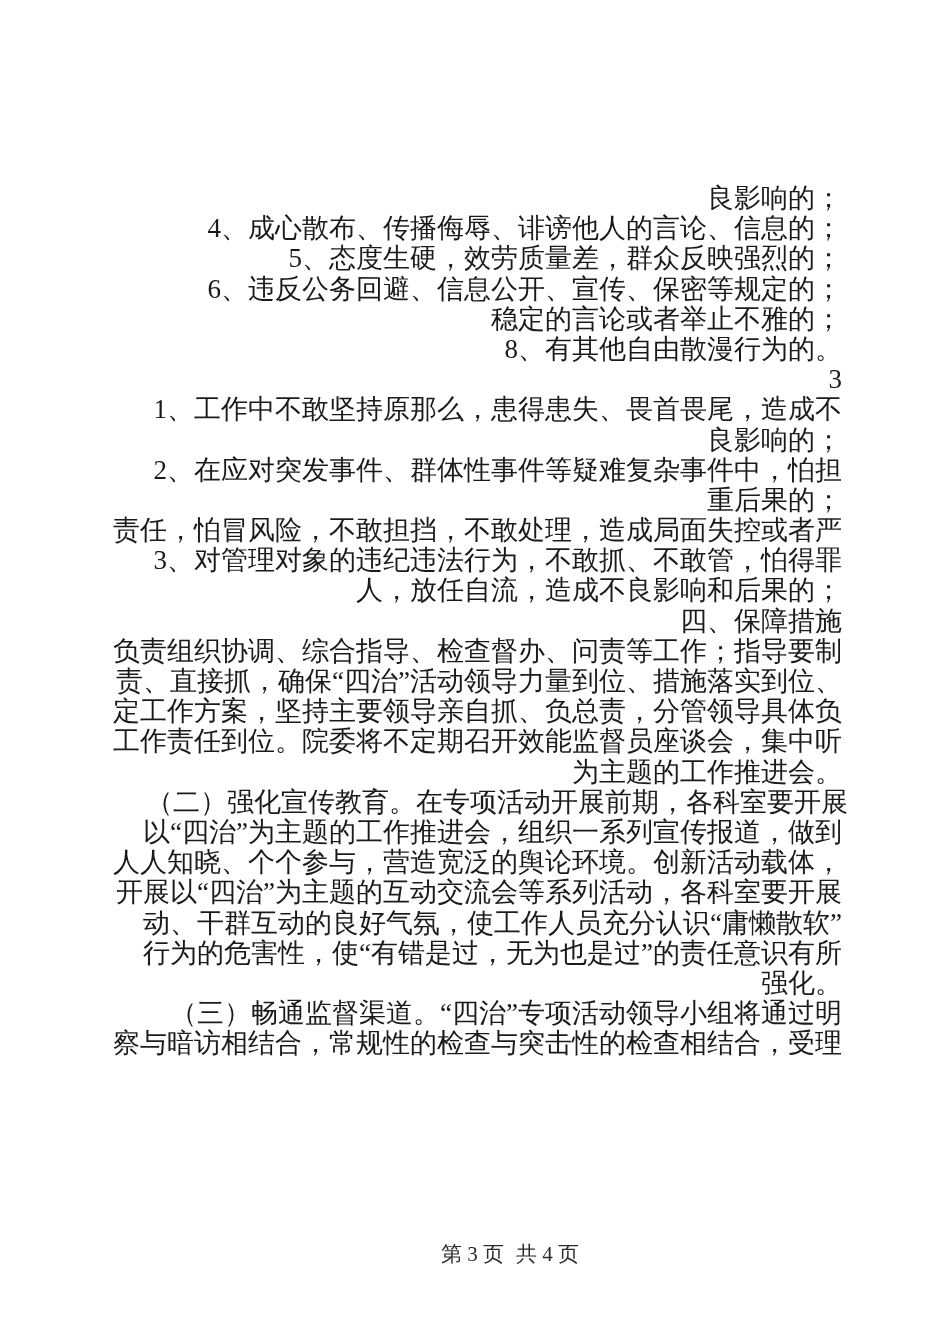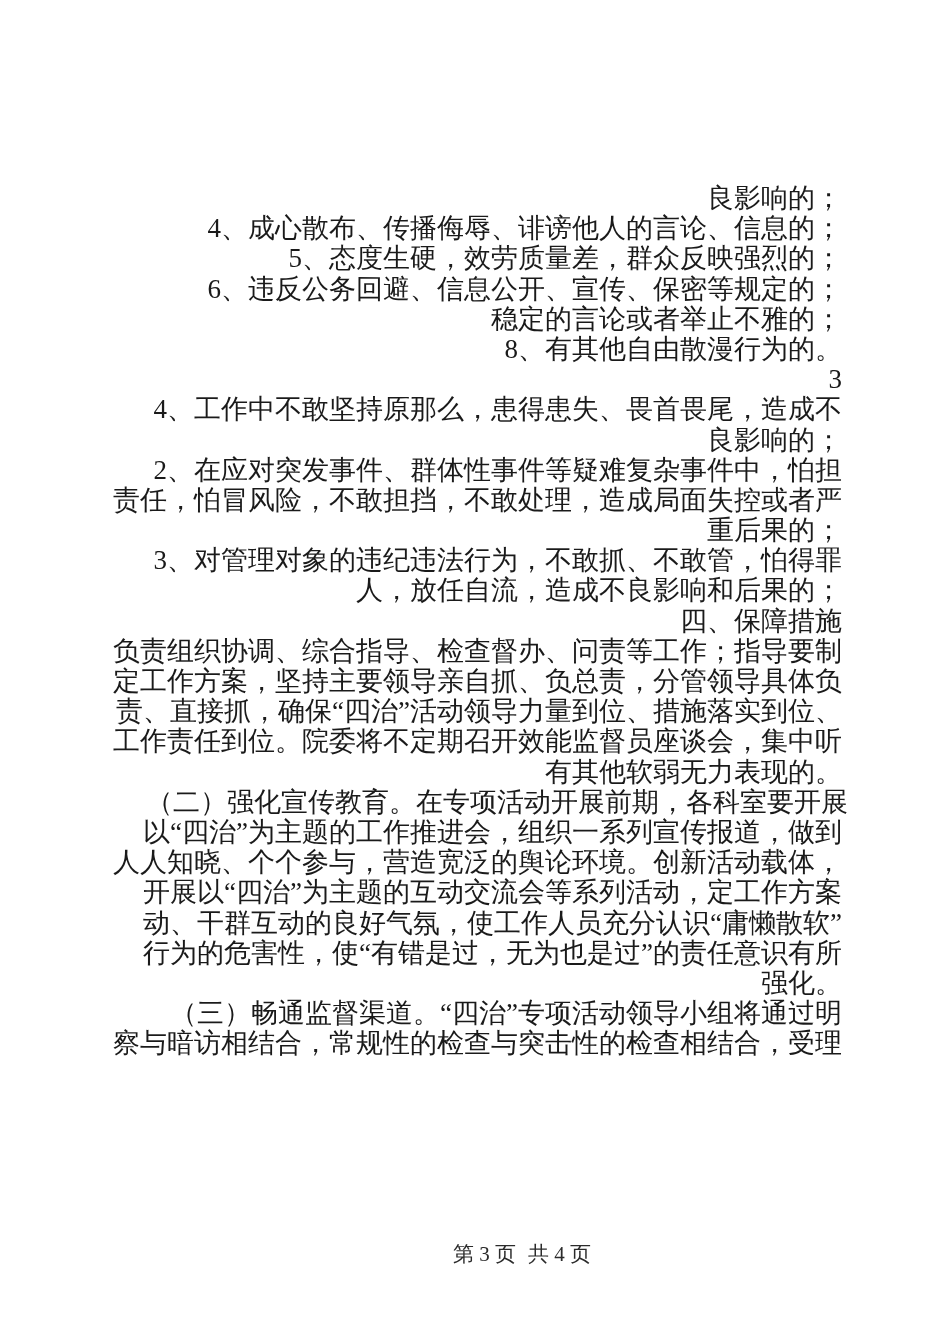--- a/index.html
+++ b/index.html
@@ -37,57 +37,56 @@
   .ind-0 { padding-left: 0; }
   .ind-1 { padding-left: 25px; }
   .ind-2 { padding-left: 49px; }
   .footer {
     position: absolute;
     left: 441px;
     top: 1240px;
     font-size: 21px;
     color: #2b2b2b;
     white-space: nowrap;
-    margin-left: 12px;
   }
   .footer .gap {
     display: inline-block;
     width: 12px;
   }
 </style>
 </head>
 <body style="background: rgb(255, 255, 255);">
 
 <div class="page">
 
   <div class="doc-body" id="doc-body" style="color: rgb(26, 26, 26);">
       <div class="doc-line ind-0">良影响的；</div>
       <div class="doc-line ind-2">4、成心散布、传播侮辱、诽谤他人的言论、信息的；</div>
       <div class="doc-line ind-2">5、态度生硬，效劳质量差，群众反映强烈的；</div>
       <div class="doc-line ind-2">6、违反公务回避、信息公开、宣传、保密等规定的；</div>
       <div class="doc-line ind-0">稳定的言论或者举止不雅的；</div>
       <div class="doc-line ind-2">8、有其他自由散漫行为的。</div>
       <div class="doc-line ind-1">3</div>
-      <div class="doc-line ind-2">4、工作中不敢坚持原那么，患得患失、畏首畏尾，造成不</div>
+      <div class="doc-line ind-2">1、工作中不敢坚持原那么，患得患失、畏首畏尾，造成不</div>
       <div class="doc-line ind-0">良影响的；</div>
       <div class="doc-line ind-2">2、在应对突发事件、群体性事件等疑难复杂事件中，怕担</div>
+      <div class="doc-line ind-0">重后果的；</div>
       <div class="doc-line ind-0">责任，怕冒风险，不敢担挡，不敢处理，造成局面失控或者严</div>
-      <div class="doc-line ind-0">重后果的；</div>
       <div class="doc-line ind-2">3、对管理对象的违纪违法行为，不敢抓、不敢管，怕得罪</div>
       <div class="doc-line ind-0">人，放任自流，造成不良影响和后果的；</div>
       <div class="doc-line ind-2">四、保障措施</div>
       <div class="doc-line ind-0">负责组织协调、综合指导、检查督办、问责等工作；指导要制</div>
+      <div class="doc-line ind-0">责、直接抓，确保“四治”活动领导力量到位、措施落实到位、</div>
       <div class="doc-line ind-0">定工作方案，坚持主要领导亲自抓、负总责，分管领导具体负</div>
-      <div class="doc-line ind-0">责、直接抓，确保“四治”活动领导力量到位、措施落实到位、</div>
       <div class="doc-line ind-0">工作责任到位。院委将不定期召开效能监督员座谈会，集中听</div>
-      <div class="doc-line ind-0">有其他软弱无力表现的。</div>
+      <div class="doc-line ind-0">为主题的工作推进会。</div>
       <div class="doc-line ind-2">（二）强化宣传教育。在专项活动开展前期，各科室要开展</div>
       <div class="doc-line ind-0">以“四治”为主题的工作推进会，组织一系列宣传报道，做到</div>
       <div class="doc-line ind-0">人人知晓、个个参与，营造宽泛的舆论环境。创新活动载体，</div>
-      <div class="doc-line ind-0">开展以“四治”为主题的互动交流会等系列活动，定工作方案</div>
+      <div class="doc-line ind-0">开展以“四治”为主题的互动交流会等系列活动，各科室要开展</div>
       <div class="doc-line ind-0">动、干群互动的良好气氛，使工作人员充分认识“庸懒散软”</div>
       <div class="doc-line ind-0">行为的危害性，使“有错是过，无为也是过”的责任意识有所</div>
       <div class="doc-line ind-0">强化。</div>
       <div class="doc-line ind-2">（三）畅通监督渠道。“四治”专项活动领导小组将通过明</div>
       <div class="doc-line ind-0">察与暗访相结合，常规性的检查与突击性的检查相结合，受理</div>
     </div>
 
   <div class="footer">
     <span>第 3 页</span><span class="gap"></span><span>共 4 页</span>
   </div>

